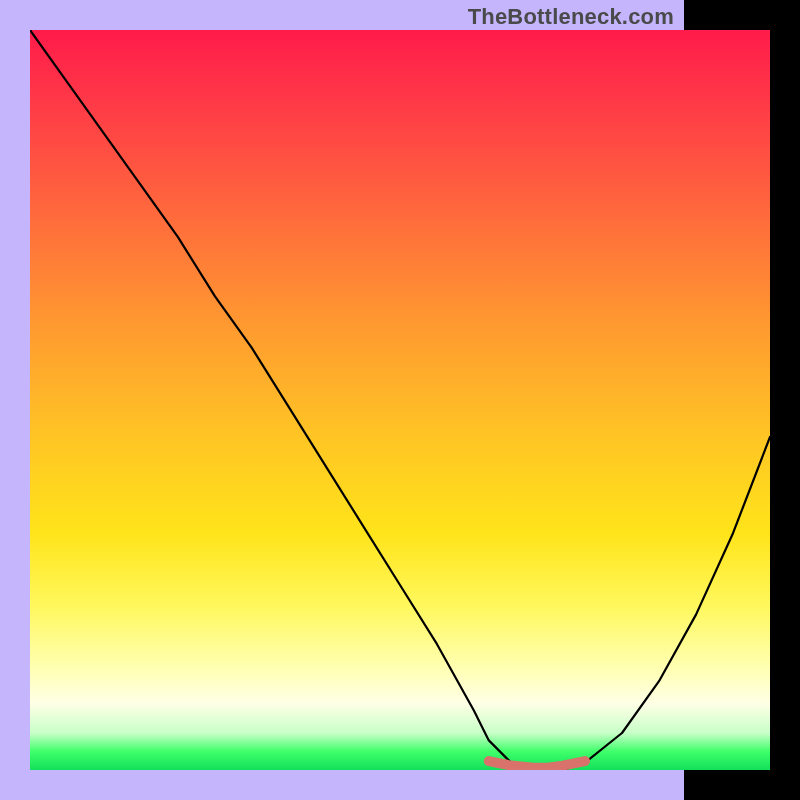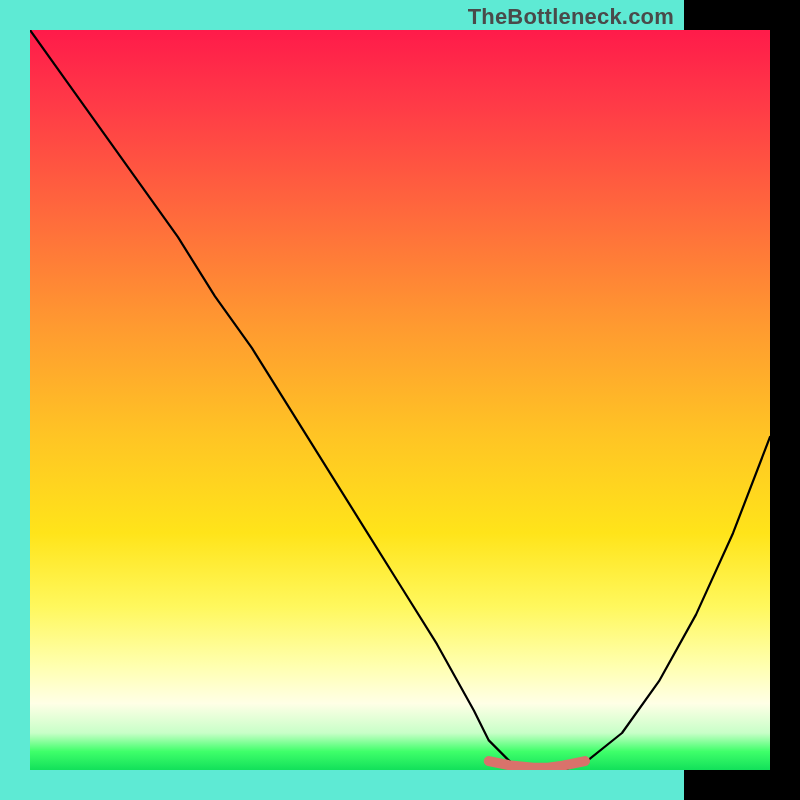--- a/index.html
+++ b/index.html
@@ -8,21 +8,21 @@
     width: 800px;
     height: 800px;
     background: #000;
     overflow: hidden;
     font-family: Arial, Helvetica, sans-serif;
   }
   .frame {
     position: relative;
     width: 684px;
     height: 800px;
-    background: #5eead4;
+    background: #c4b5fd;
     text-align: center;
   }
   .watermark {
     position: absolute;
     top: 4px;
     right: 10px;
     color: #4a4a4a;
     font-size: 22px;
     font-weight: 600;
     letter-spacing: 0.2px;

